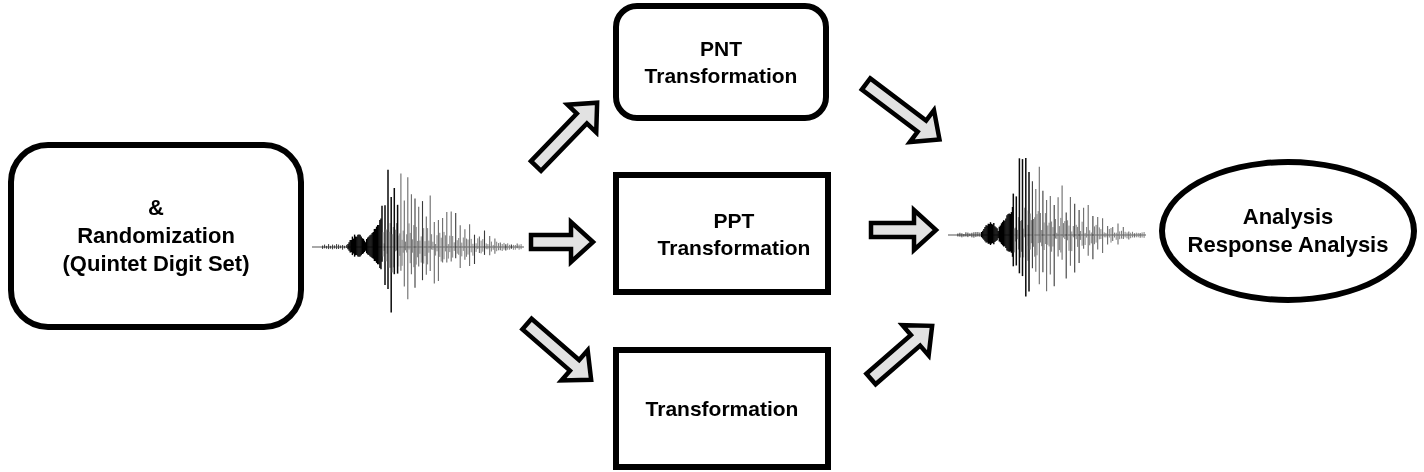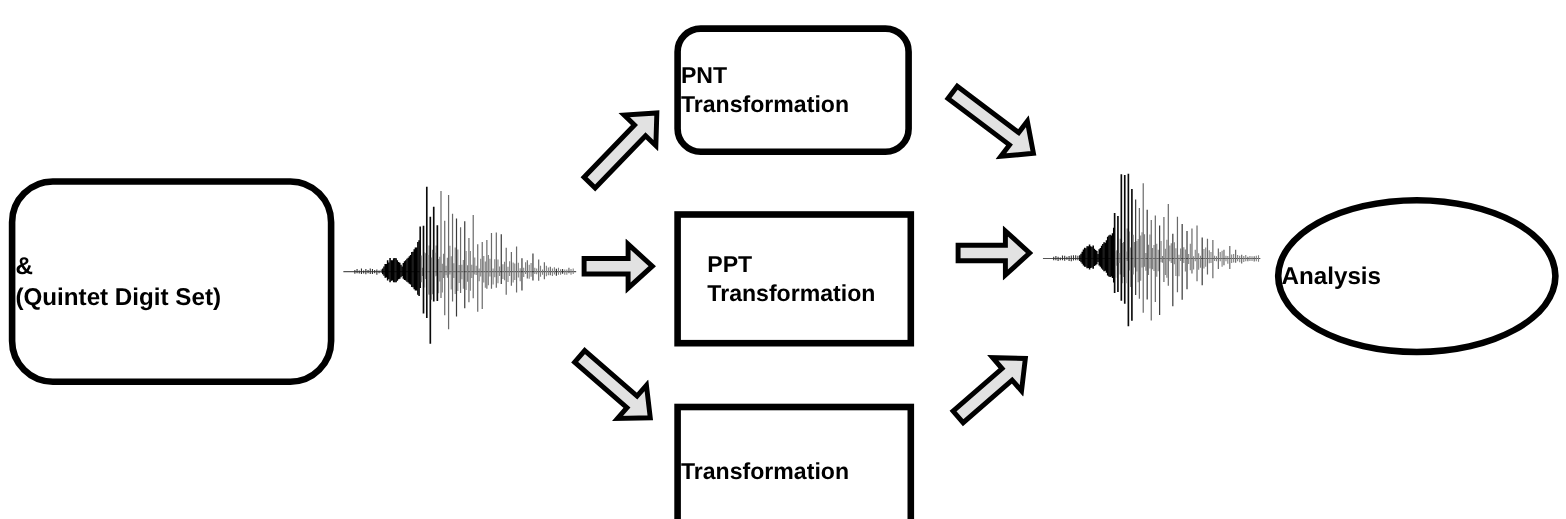--- a/index.html
+++ b/index.html
@@ -13,22 +13,21 @@
     color:#000;
   }
   .node{
     position:absolute;
     box-sizing:border-box;
     border:6px solid #000;
     background:#fff;
     display:flex;
     align-items:center;
     justify-content:center;
-    text-align:left;
-    margin-top:20px;
+    text-align:center;
   }
   .node .lines{width:100%;}
   .node .lines div{white-space:nowrap;}
   #node-stimulus{
     left:8px;top:142px;width:296px;height:188px;
     border-radius:40px;
     font-size:22px;line-height:28px;
   }
   #node-pnt{
     left:613px;top:3px;width:216px;height:118px;
@@ -52,20 +51,21 @@
   .arrow{position:absolute;line-height:0;}
 </style>
 </head>
 <body>
 
 <div id="stage">
 
   <div class="node" id="node-stimulus">
     <div class="lines">
       <div>&amp;</div>
+      <div>Randomization</div>
       <div>(Quintet Digit Set)</div>
     </div>
   </div>
 
   <svg class="wave" id="wave-in" style="left:312px;top:152px;width:212px;height:168px" viewBox="0 0 212 168">
       <line x1="0.0" y1="95.0" x2="212.0" y2="95.0" stroke="#555" stroke-width="1.1"></line>
       <line x1="10.6" y1="93.5" x2="10.6" y2="96.9" stroke="#333" stroke-width="1"></line>
       <line x1="12.6" y1="92.6" x2="12.6" y2="96.3" stroke="#333" stroke-width="1"></line>
       <line x1="14.6" y1="93.9" x2="14.6" y2="96.7" stroke="#333" stroke-width="1"></line>
       <line x1="16.6" y1="92.1" x2="16.6" y2="97.1" stroke="#333" stroke-width="1"></line>
@@ -364,20 +364,21 @@
       <line x1="188.3" y1="92.7" x2="188.3" y2="97.3" stroke="#808080" stroke-width="1"></line>
       <line x1="190.2" y1="92.9" x2="190.2" y2="97.3" stroke="#808080" stroke-width="1"></line>
       <line x1="192.2" y1="92.9" x2="192.2" y2="97.7" stroke="#6a6a6a" stroke-width="1.1"></line>
       <line x1="194.1" y1="92.4" x2="194.1" y2="97.5" stroke="#808080" stroke-width="1"></line>
       <line x1="196.1" y1="92.0" x2="196.1" y2="97.9" stroke="#808080" stroke-width="1"></line>
     </svg>
 
   <div class="node" id="node-subject">
     <div class="lines">
       <div>Analysis</div>
+      <div>Response Analysis</div>
     </div>
   </div>
 
 <div class="arrow" style="left: 531px; top: 141px; transform-origin: 5px 25px; transform: rotate(-46deg);"><svg width="98" height="50" viewBox="-5 -5 98 50">
         <polygon points="0,13 66,13 66,0 88,20 66,40 66,27 0,27" fill="#e2e2e2" stroke="#000000" stroke-width="4.5" stroke-linejoin="miter"></polygon>
       </svg></div>
     <div class="arrow" style="left: 526px; top: 217px; transform-origin: 5px 25px; transform: rotate(0deg);"><svg width="72" height="50" viewBox="-5 -5 72 50">
         <polygon points="0,13 40,13 40,0 62,20 40,40 40,27 0,27" fill="#e2e2e2" stroke="#000000" stroke-width="4.5" stroke-linejoin="miter"></polygon>
       </svg></div>
     <div class="arrow" style="left: 522px; top: 299px; transform-origin: 5px 25px; transform: rotate(41deg);"><svg width="95" height="50" viewBox="-5 -5 95 50">

